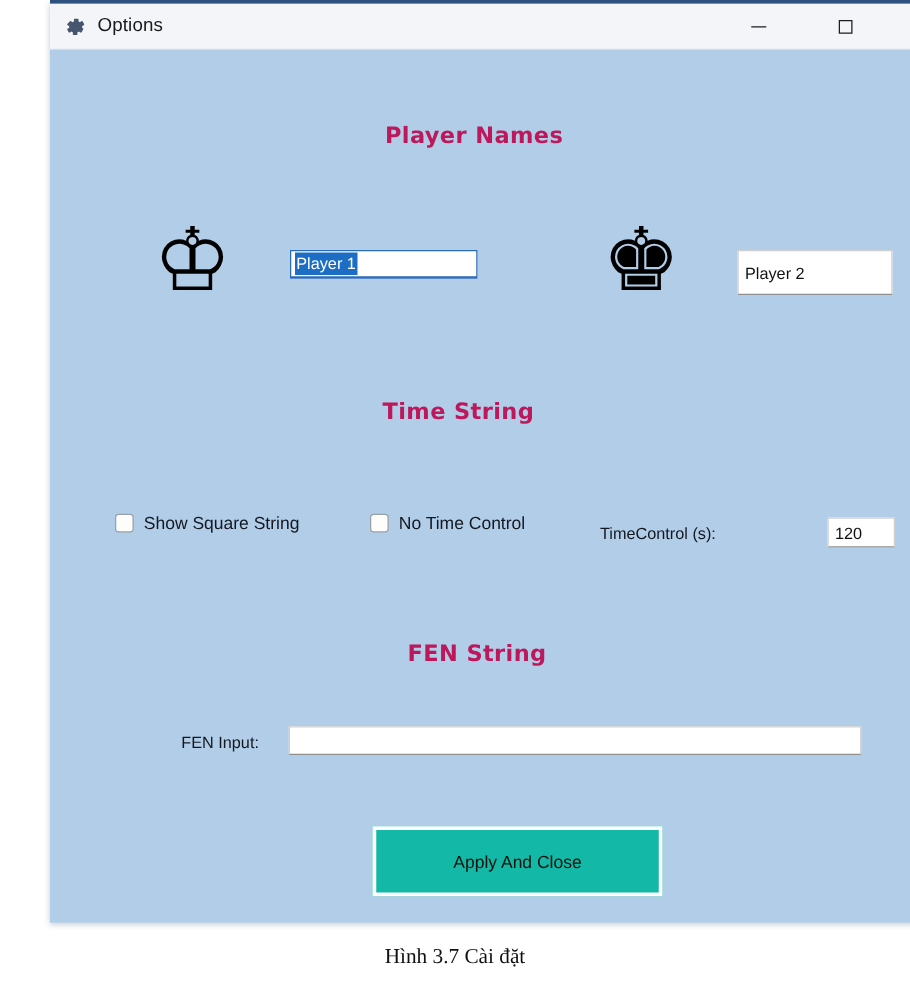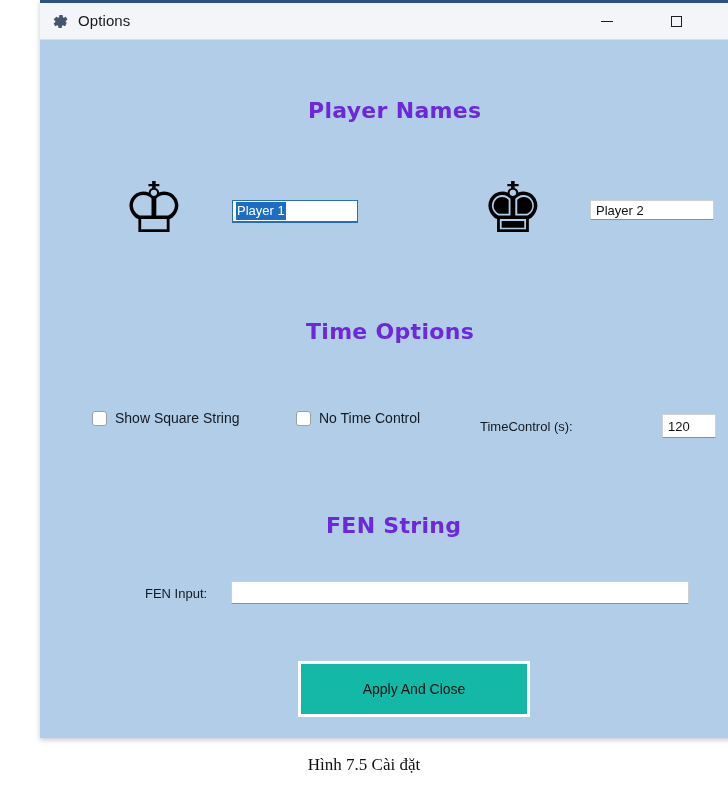--- a/index.html
+++ b/index.html
@@ -112,22 +112,22 @@
     left: 0; top: 41px;
     width: 728px;
     height: 697px;
     background: #b2cde8;
   }
 
   .section-title {
     position: absolute;
     font-family: "DejaVu Sans", sans-serif;
     font-weight: bold;
-    font-size: 22px;
-    color: #6d28d9;
+    font-size: 18px;
+    color: #be185d;
     white-space: nowrap;
     letter-spacing: 0.3px;
   }
   #title-player-names { left: 268px; top: 57px; }
   #title-time-control { left: 266px; top: 278px; }
   #title-fen-string   { left: 286px; top: 472px; }
 
   
   .king {
     position: absolute;
@@ -153,35 +153,35 @@
     color: #111111;
     padding: 0 5px;
     display: flex;
     align-items: center;
     overflow: hidden;
     white-space: nowrap;
   }
 
   #input-player1 {
     left: 192px; top: 159px;
-    width: 126px; height: 23px;
+    width: 150px; height: 23px;
     border: 1px solid #2b6cb8;
     border-bottom: 2px solid #2b6cb8;
     padding: 0 3px;
   }
   #input-player1 .sel {
     background: #1c6ec4;
     color: #ffffff;
     padding: 1px 1px 2px 1px;
     font-size: 13px;
   }
 
   #input-player2 {
     left: 550px; top: 159px;
-    width: 124px; height: 20px;
+    width: 124px; height: 36px;
   }
 
   #input-timecontrol {
     left: 622px; top: 373px;
     width: 54px; height: 24px;
   }
 
   #input-fen {
     left: 191px; top: 540px;
     width: 458px; height: 23px;
@@ -293,21 +293,21 @@
       <div class="txtfield" id="input-player1">
         <span class="sel">Player 1</span>
       </div>
 
       <div class="king" id="king-black">♚</div>
 
       <div class="txtfield" id="input-player2">
         <span>Player 2</span>
       </div>
 
-      <div class="section-title" id="title-time-control">Time Options</div>
+      <div class="section-title" id="title-time-control">Time String</div>
 
       <div class="checkrow" id="check-show-square">
         <span class="cbox"></span>
         <span class="cbox-label">Show Square String</span>
       </div>
 
       <div class="checkrow" id="check-no-time">
         <span class="cbox"></span>
         <span class="cbox-label">No Time Control</span>
       </div>
@@ -326,15 +326,15 @@
         <span></span>
       </div>
 
       <div id="btn-apply">
         <span>Apply And Close</span>
       </div>
 
     </div>
   </div>
 
-  <div id="caption">Hình 7.5 Cài đặt</div>
+  <div id="caption">Hình 3.7 Cài đặt</div>
 
 </div>
 
 </body></html>

